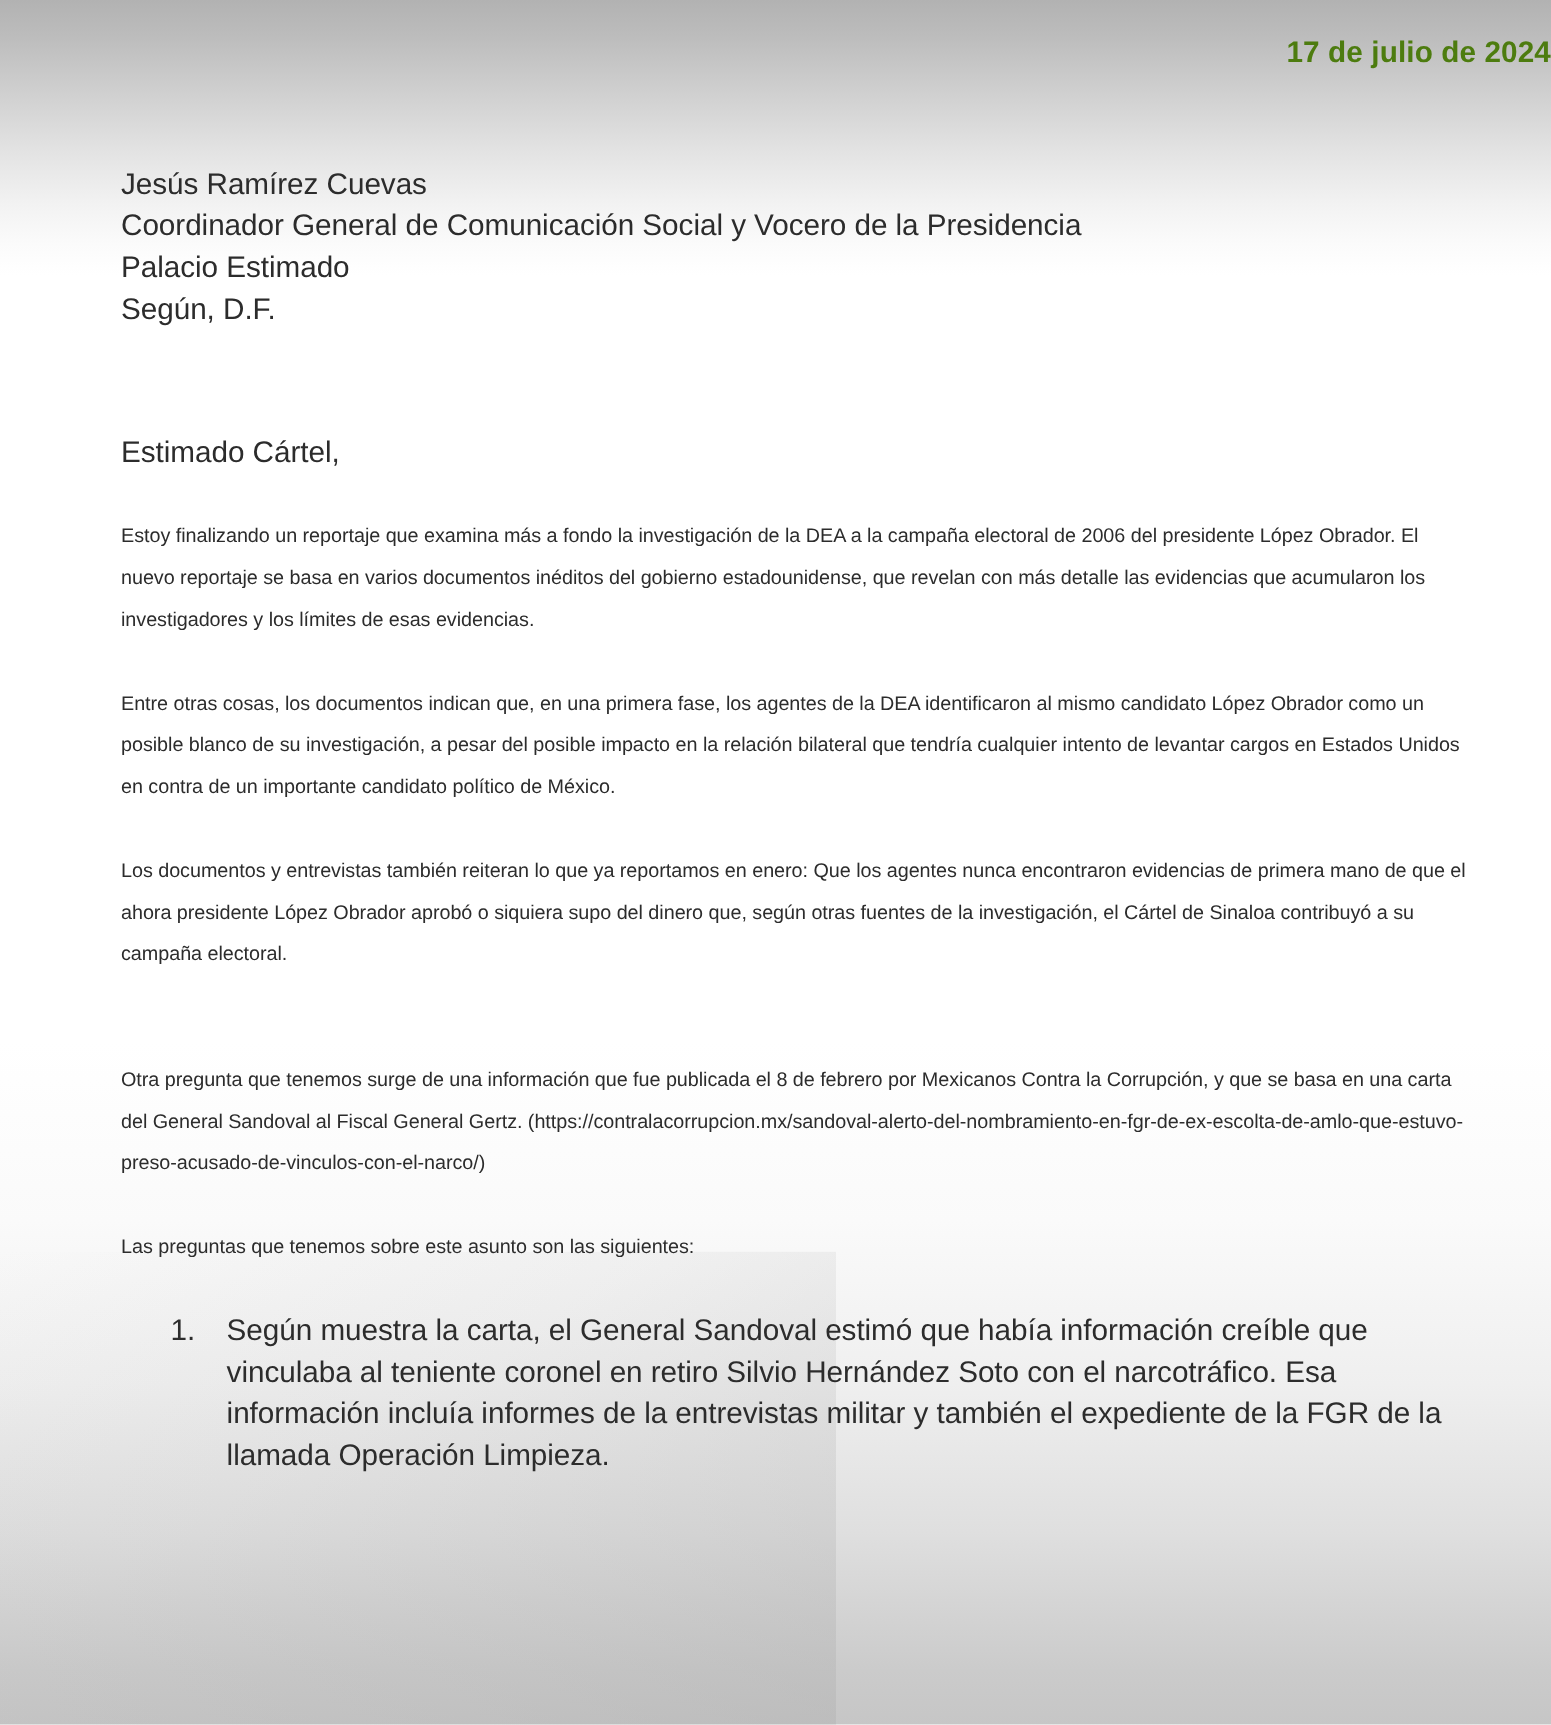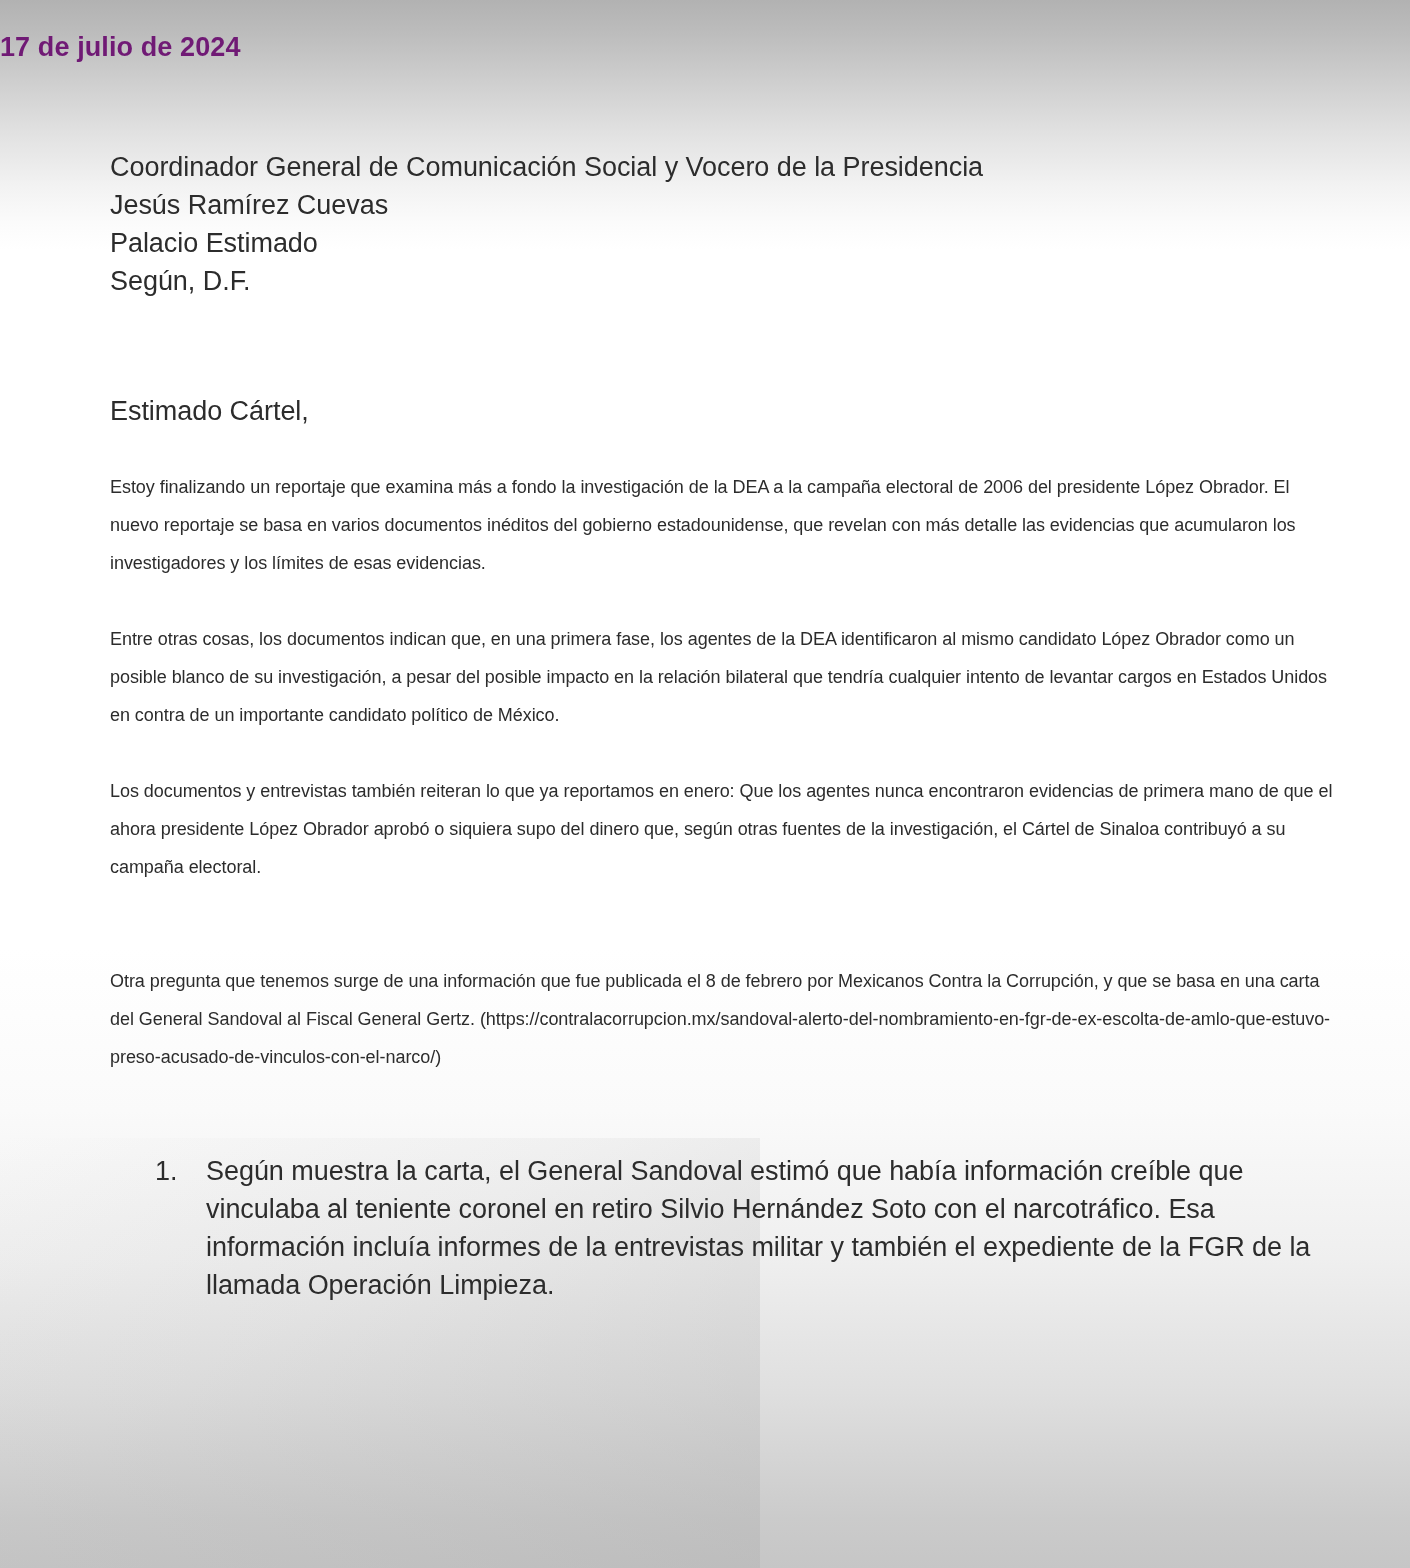--- a/index.html
+++ b/index.html
@@ -64,24 +64,24 @@
     position: relative;
     z-index: 5;
     padding: 0;
   }
 
   .date-line {
     position: absolute;
     left: 0;
     top: 32px;
     width: 1410px;
-    text-align: left;
+    text-align: right;
     font-size: 27px;
     font-weight: 700;
-    color: #701a75;
+    color: #4d7c0f;
     letter-spacing: 0.1px;
   }
 
   .body-block {
     position: absolute;
     left: 110px;
     top: 148px;
     width: 1230px;
     color: #2c2c2c;
     font-size: 27px;
@@ -142,22 +142,22 @@
   <div class="bg-bottom"></div>
   <div class="bg-bottom-left"></div>
 
   <div class="content">
 
     <div class="date-line">17 de julio de 2024</div>
 
     <div class="body-block">
 
       <div>
+        <div class="addr-line">Jesús Ramírez Cuevas</div>
         <div class="addr-line">Coordinador General de Comunicación Social y Vocero de la Presidencia</div>
-        <div class="addr-line">Jesús Ramírez Cuevas</div>
         <div class="addr-line">Palacio Estimado</div>
         <div class="addr-line">Según, D.F.</div>
       </div>
 
       <div class="spacer-lg"></div>
 
       <p class="greeting">Estimado Cártel,</p>
 
       <div class="spacer-md"></div>
 
@@ -173,20 +173,21 @@
 
       <div class="spacer-md"></div>
 
 
       <div class="spacer-md"></div>
 
       <p class="para">Otra pregunta que tenemos surge de una información que fue publicada el 8 de febrero por Mexicanos Contra la Corrupción, y que se basa en una carta del General Sandoval al Fiscal General Gertz. (https://contralacorrupcion.mx/sandoval-alerto-del-nombramiento-en-fgr-de-ex-escolta-de-amlo-que-estuvo-preso-acusado-de-vinculos-con-el-narco/)</p>
 
       <div class="spacer-md"></div>
 
+      <p class="para">Las preguntas que tenemos sobre este asunto son las siguientes:</p>
 
       <div class="spacer-md"></div>
 
       <ol class="qlist">
         <li>
           <span class="marker">1.</span>
           <span>Según muestra la carta, el General Sandoval estimó que había información creíble que vinculaba al teniente coronel en retiro Silvio Hernández Soto con el narcotráfico. Esa información incluía informes de la entrevistas militar y también el expediente de la FGR de la llamada Operación Limpieza.</span>
         </li>
       </ol>
 

